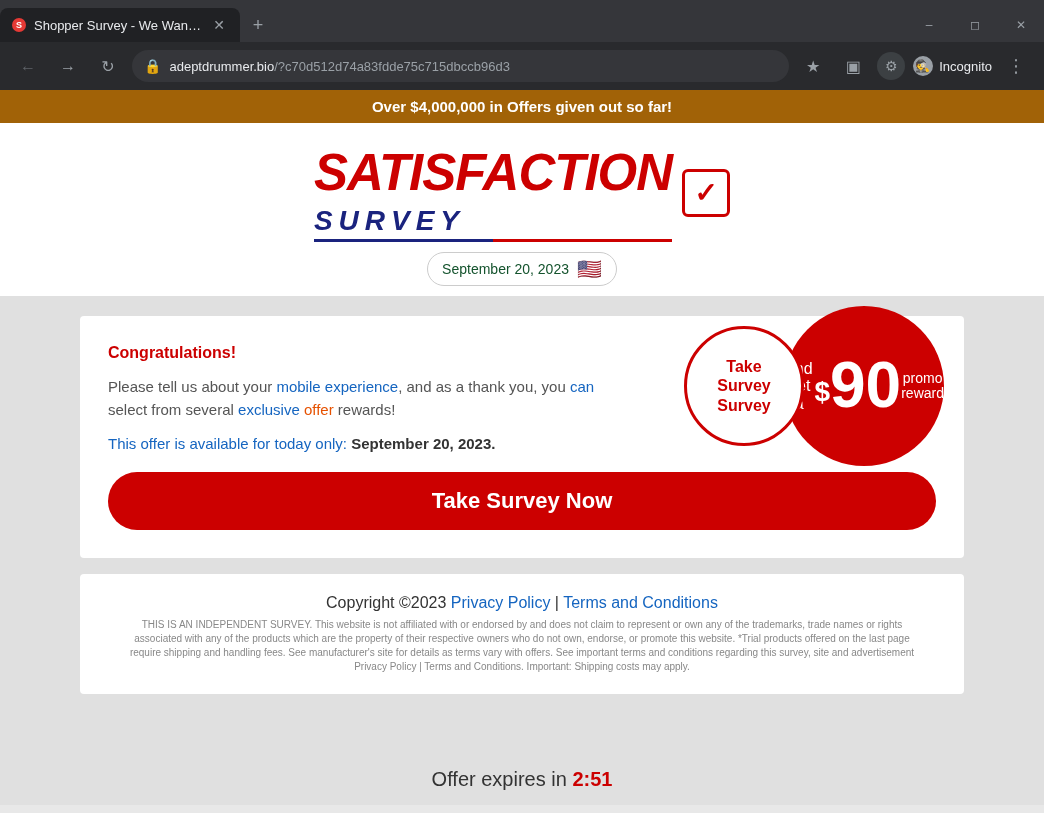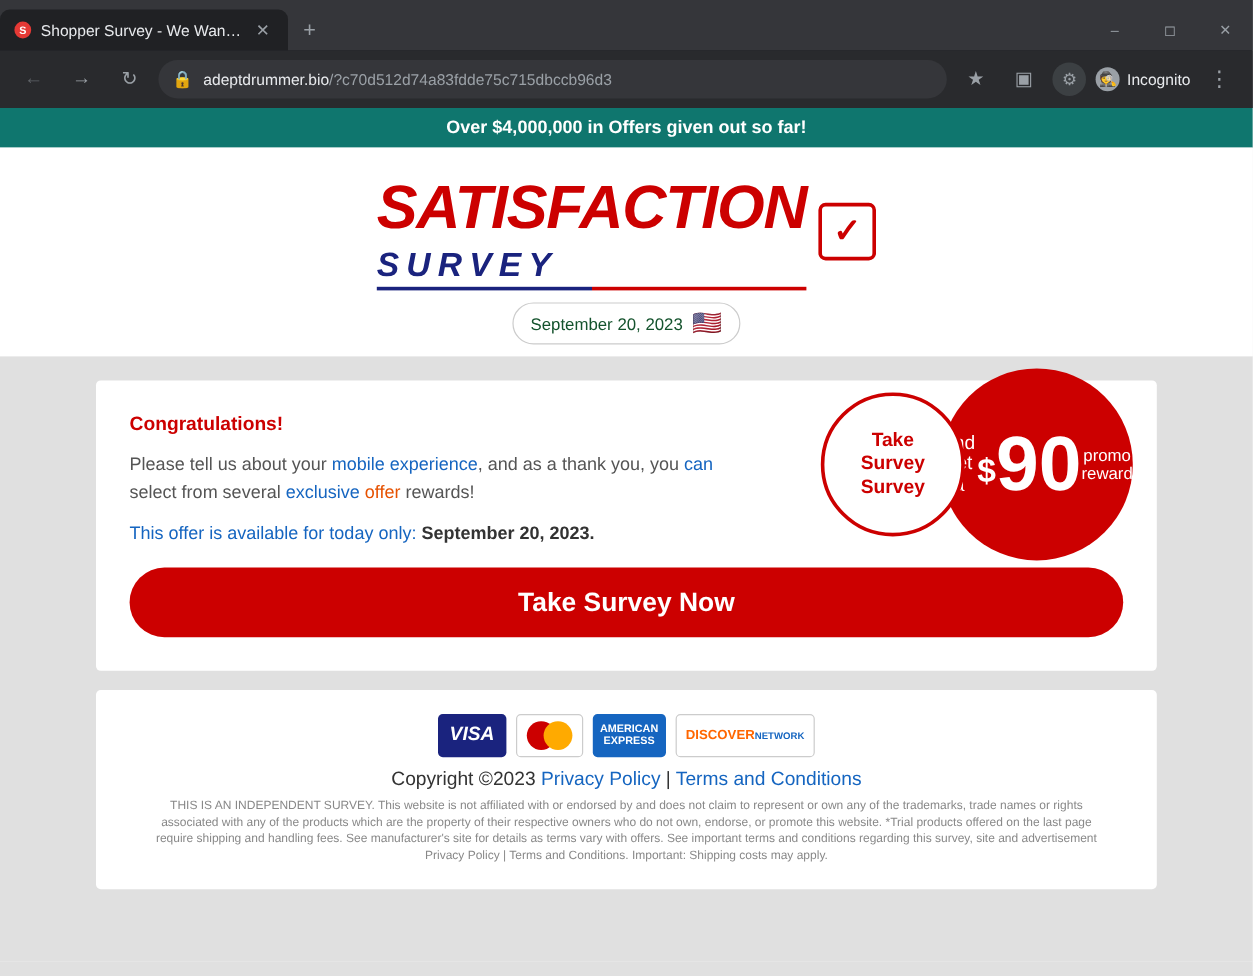--- a/index.html
+++ b/index.html
@@ -25,21 +25,21 @@
     .bookmark-btn { color: #9aa0a6; font-size: 16px; width: 32px; height: 32px; display: flex; align-items: center; justify-content: center; border-radius: 50%; cursor: pointer; }
     .ext-btn { background: #3c4043; border-radius: 50%; width: 28px; height: 28px; display: flex; align-items: center; justify-content: center; }
     .incognito-btn { color: #e8eaed; font-size: 13px; display: flex; align-items: center; gap: 6px; }
     .incognito-icon { width: 20px; height: 20px; background: #9aa0a6; border-radius: 50%; display: flex; align-items: center; justify-content: center; font-size: 12px; color: #292a2d; }
     .menu-btn { color: #9aa0a6; font-size: 18px; width: 32px; height: 32px; display: flex; align-items: center; justify-content: center; border-radius: 50%; cursor: pointer; }
 
     
     .page { background: white; }
 
     
-    .red-banner { background: #0f766e; color: white; text-align: center; padding: 8px; font-size: 15px; font-weight: bold; }
+    .red-banner { background: #a16207; color: white; text-align: center; padding: 8px; font-size: 15px; font-weight: bold; }
 
     
     .logo-area { background: white; display: flex; flex-direction: column; align-items: center; padding: 20px 0 10px; }
     .logo { display: flex; align-items: center; gap: 6px; }
     .logo-text { display: flex; flex-direction: column; align-items: flex-start; }
     .logo-satisfaction { font-size: 51px; font-weight: 900; color: #cc0000; font-style: italic; letter-spacing: -1px; text-transform: uppercase; }
     .logo-survey { font-size: 28px; font-weight: 900; color: #1a237e; font-style: italic; letter-spacing: 2px; text-transform: uppercase; }
     .logo-checkbox { width: 48px; height: 48px; border: 3px solid #cc0000; border-radius: 6px; display: flex; align-items: center; justify-content: center; margin-left: 4px; }
     .logo-check { color: #cc0000; font-size: 28px; font-weight: bold; }
     .date-badge { display: flex; align-items: center; gap: 8px; border: 1px solid #ccc; border-radius: 20px; padding: 4px 14px; margin-top: 10px; font-size: 14px; color: #14532d; }
@@ -186,31 +186,20 @@
           select from several <span class="highlight-blue">exclusive</span> <span class="highlight-orange">offer</span> rewards!
         </div>
         <div class="offer-line">
           <span>This offer is available for today only:</span> <strong>September 20, 2023.</strong>
         </div>
         <button class="cta-btn">Take Survey Now</button>
       </div>
     </div>
 
     <div class="footer-card">
-      <div class="payment-icons">
-        <div class="payment-card visa">VISA</div>
-        <div class="payment-card mastercard">
-          <div class="mastercard-circles">
-            <div class="mc-red"></div>
-            <div class="mc-yellow"></div>
-          </div>
-        </div>
-        <div class="payment-card amex">AMERICAN<br>EXPRESS</div>
-        <div class="payment-card discover" style="padding:4px 8px; font-size:11px; color:#ff6600; font-weight:bold; border:1px solid #ccc; border-radius:4px; display:flex; align-items:center;">DISCOVER<br><span style="color:#1565c0; font-size:8px;">NETWORK</span></div>
-      </div>
       <div class="copyright">
         <span>Copyright ©2023</span>
         <a href="#">Privacy Policy</a>
         <span>|</span>
         <a href="#">Terms and Conditions</a>
       </div>
       <div class="disclaimer">THIS IS AN INDEPENDENT SURVEY. This website is not affiliated with or endorsed by and does not claim to represent or own any of the trademarks, trade names or rights associated with any of the products which are the property of their respective owners who do not own, endorse, or promote this website. *Trial products offered on the last page require shipping and handling fees. See manufacturer's site for details as terms vary with offers. See important terms and conditions regarding this survey, site and advertisement Privacy Policy | Terms and Conditions. Important: Shipping costs may apply.</div>
     </div>
   </div>
 

